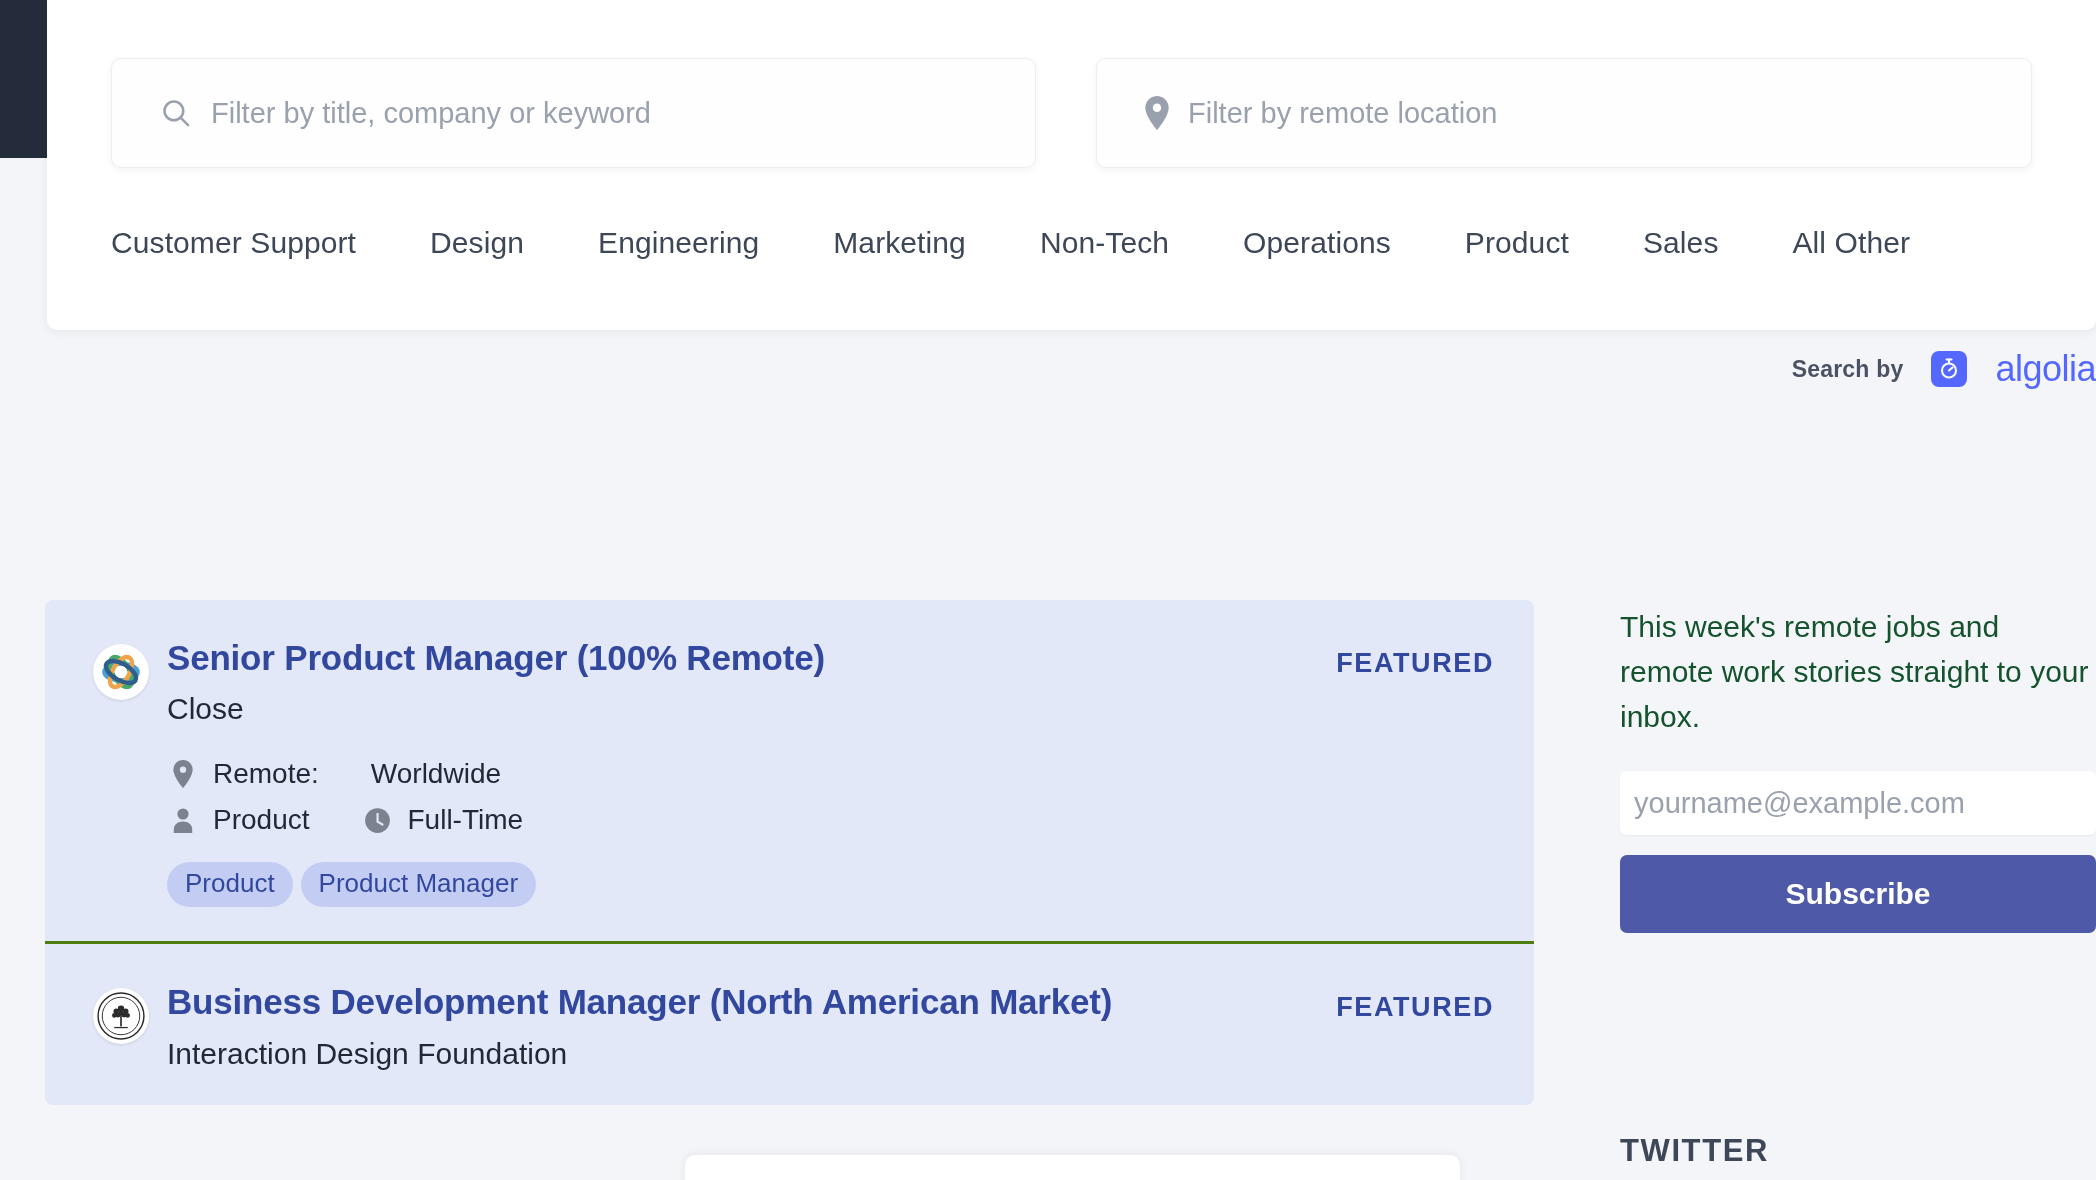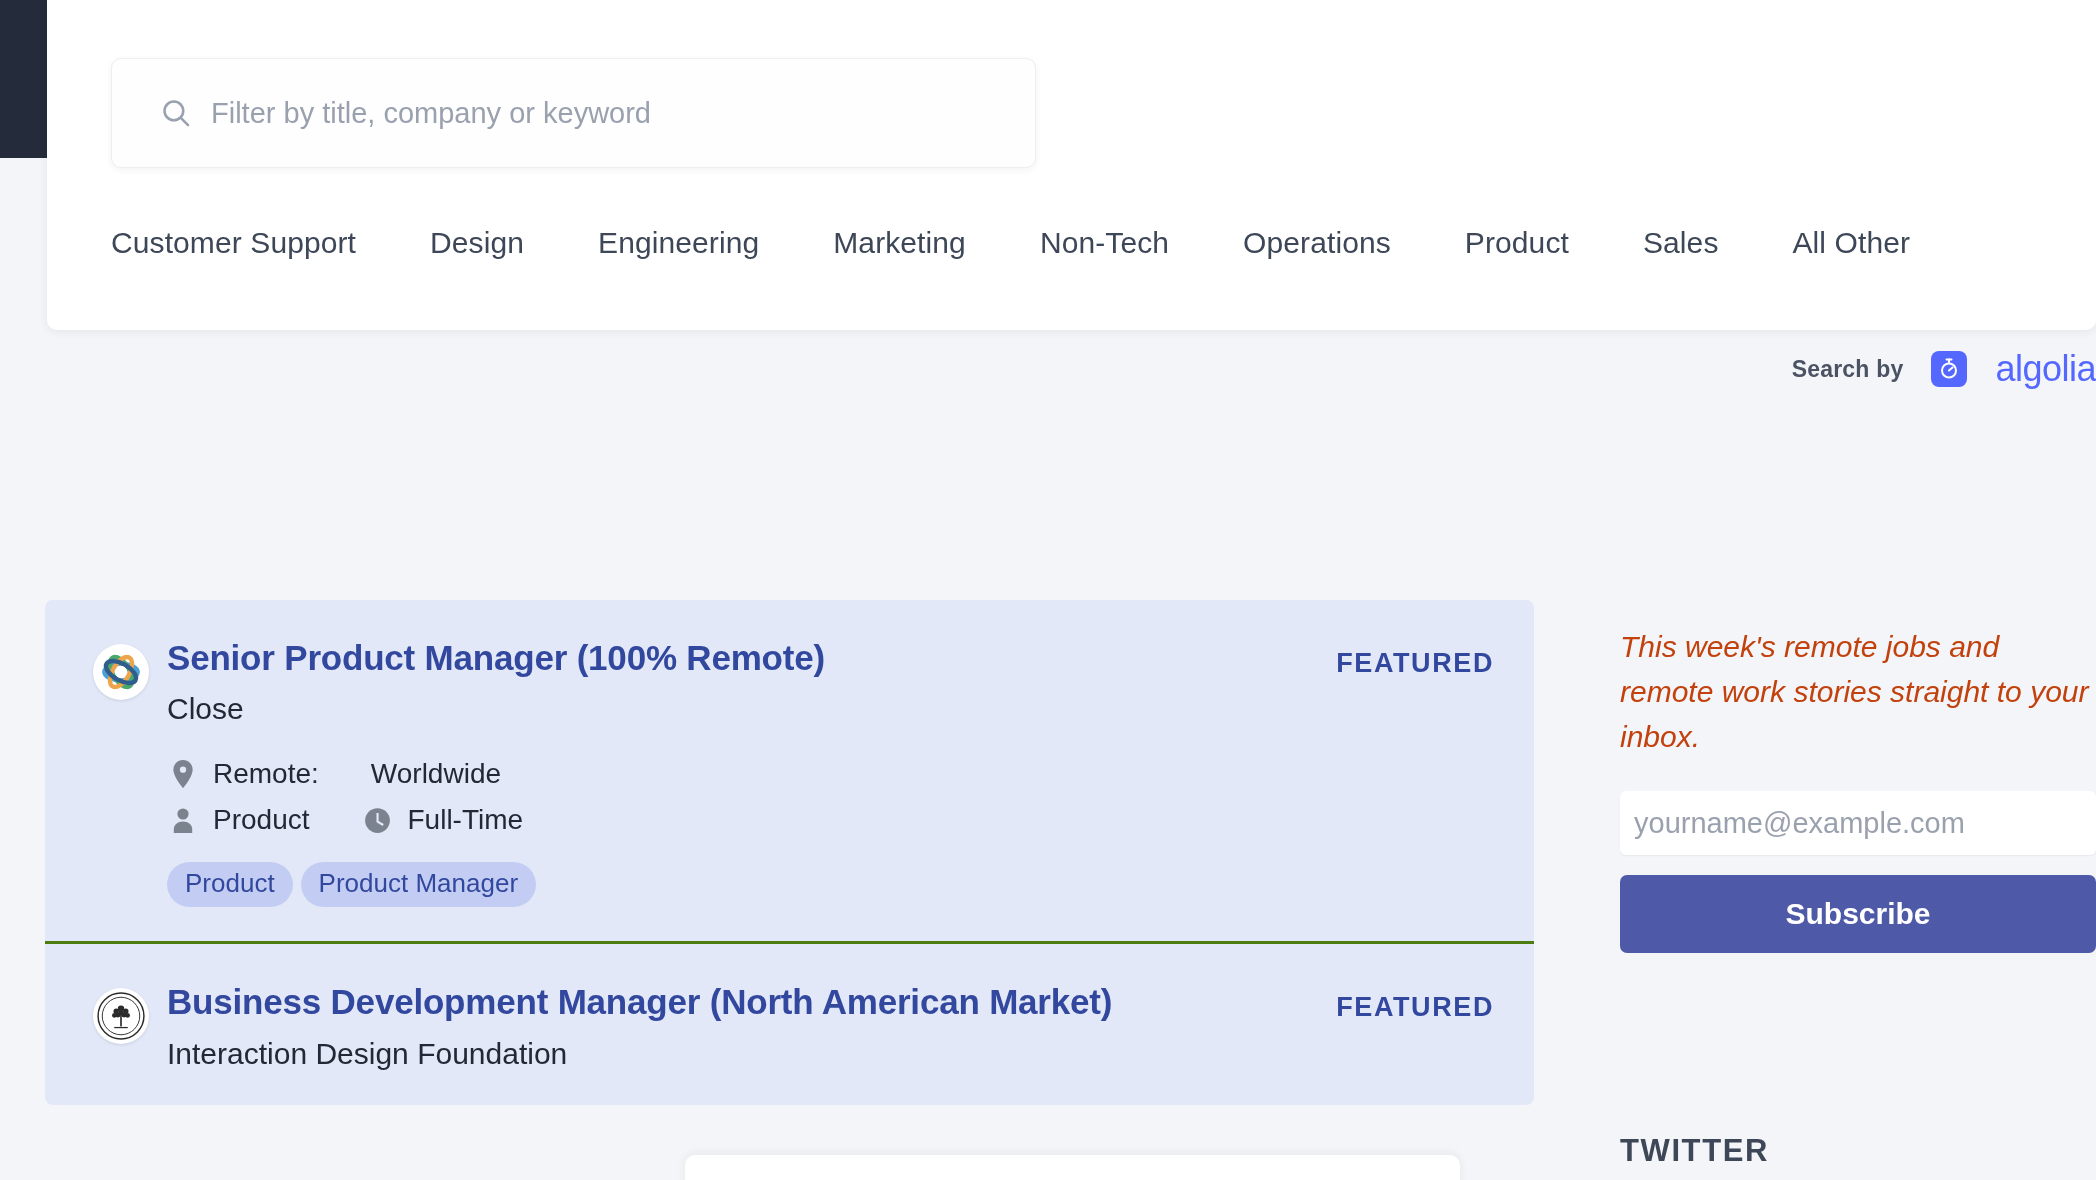--- a/index.html
+++ b/index.html
@@ -131,21 +131,21 @@
     letter-spacing: 1.6px;
   }
 
   
   .sidebar { position: absolute; left: 1574px; top: 0; width: 522px; height: 1180px; }
   .side-h {
     font-size: 31px; font-weight: bold; color: #3d4757;
     letter-spacing: 1.6px;
   }
   .newsletter { position: absolute; left: 46px; top: 590px; width: 476px; }
-  .nl-copy { margin-top: 34px; font-size: 30px; line-height: 1.5; color: #c2410c; font-style: italic; }
+  .nl-copy { margin-top: 14px; font-size: 30px; line-height: 1.5; color: #14532d; }
   .nl-input {
     margin-top: 32px; width: 100%; height: 64px;
     background: #fff; border: 0; outline: none;
     border-radius: 6px; padding: 0 14px;
     font-family: "Liberation Sans", sans-serif;
     font-size: 29px; color: #3a4252;
     box-shadow: 0 1px 2px rgba(30,40,70,.06);
   }
   .nl-input::placeholder { color: #9aa1ae; }
   .nl-btn {
@@ -178,20 +178,29 @@
       <div class="search-field title-field">
         <span class="fld-icon">
           <svg width="34" height="34" viewBox="0 0 24 24" fill="none" stroke="#9aa1ae" stroke-width="1.8" stroke-linecap="round">
             <circle cx="10.5" cy="10.5" r="6.6"></circle>
               <line x1="15.4" y1="15.4" x2="20.5" y2="20.5"></line>
           </svg>
         </span>
         <input type="text" placeholder="Filter by title, company or keyword" style="">
       </div>
 
+      <div class="search-field location-field">
+        <span class="fld-icon">
+          <svg width="26" height="34" viewBox="0 0 24 32" fill="#9aa1ae">
+            <path d="M12 0C5.9 0 1 4.9 1 11c0 8.2 11 21 11 21s11-12.8 11-21C23 4.9 18.1 0 12 0z"></path>
+            <circle cx="12" cy="11" r="4" fill="#ffffff"></circle>
+          </svg>
+        </span>
+        <input type="text" placeholder="Filter by remote location" style="">
+      </div>
     </div>
 
     <div class="cats">
       <div class="cat">Customer Support</div>
       <div class="cat">Design</div>
       <div class="cat">Engineering</div>
       <div class="cat">Marketing</div>
       <div class="cat">Non-Tech</div>
       <div class="cat">Operations</div>
       <div class="cat">Product</div>

